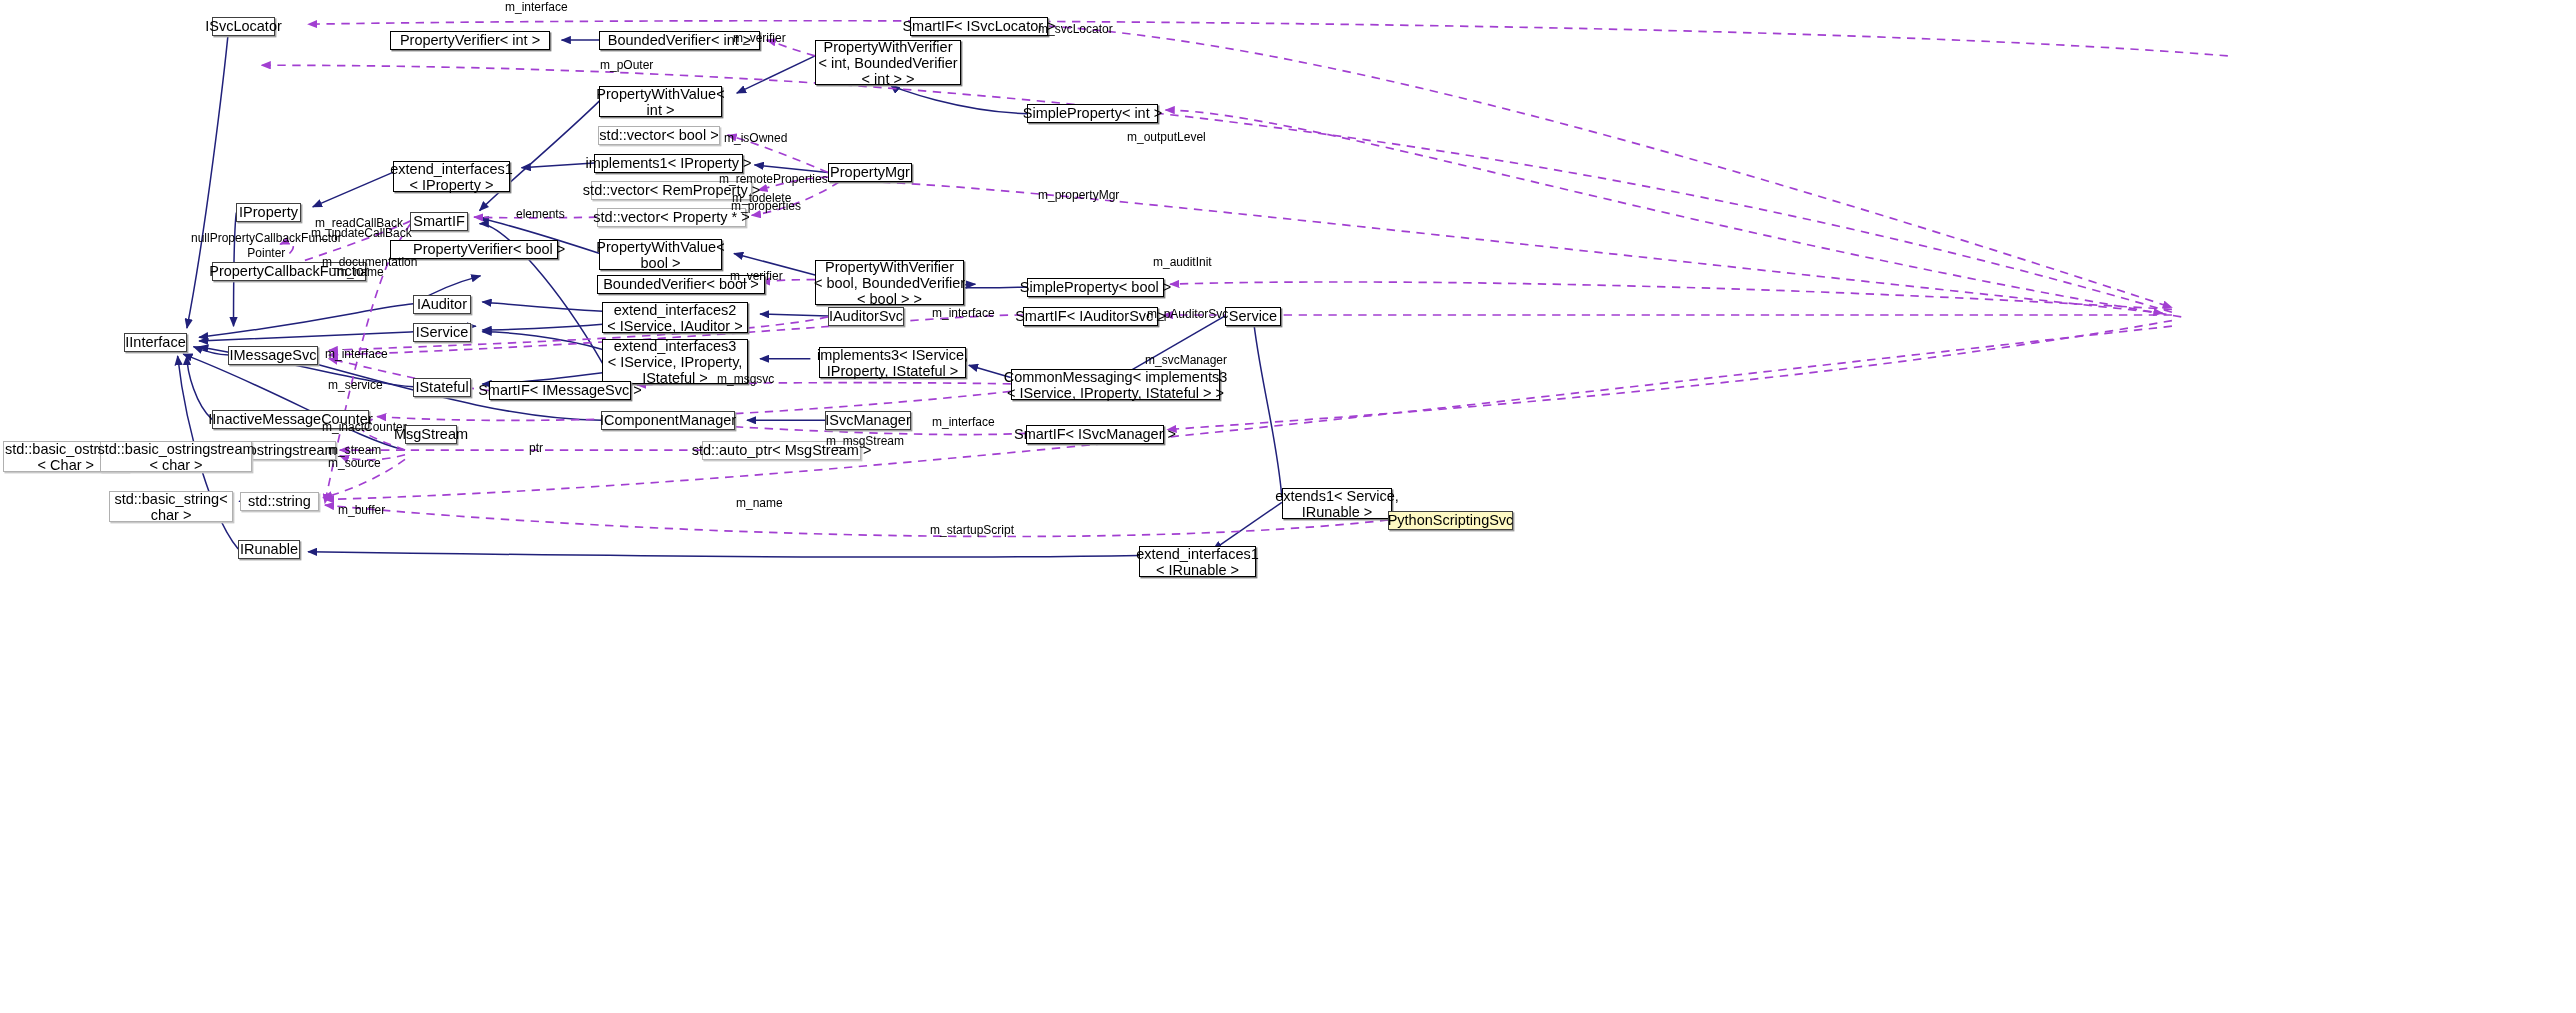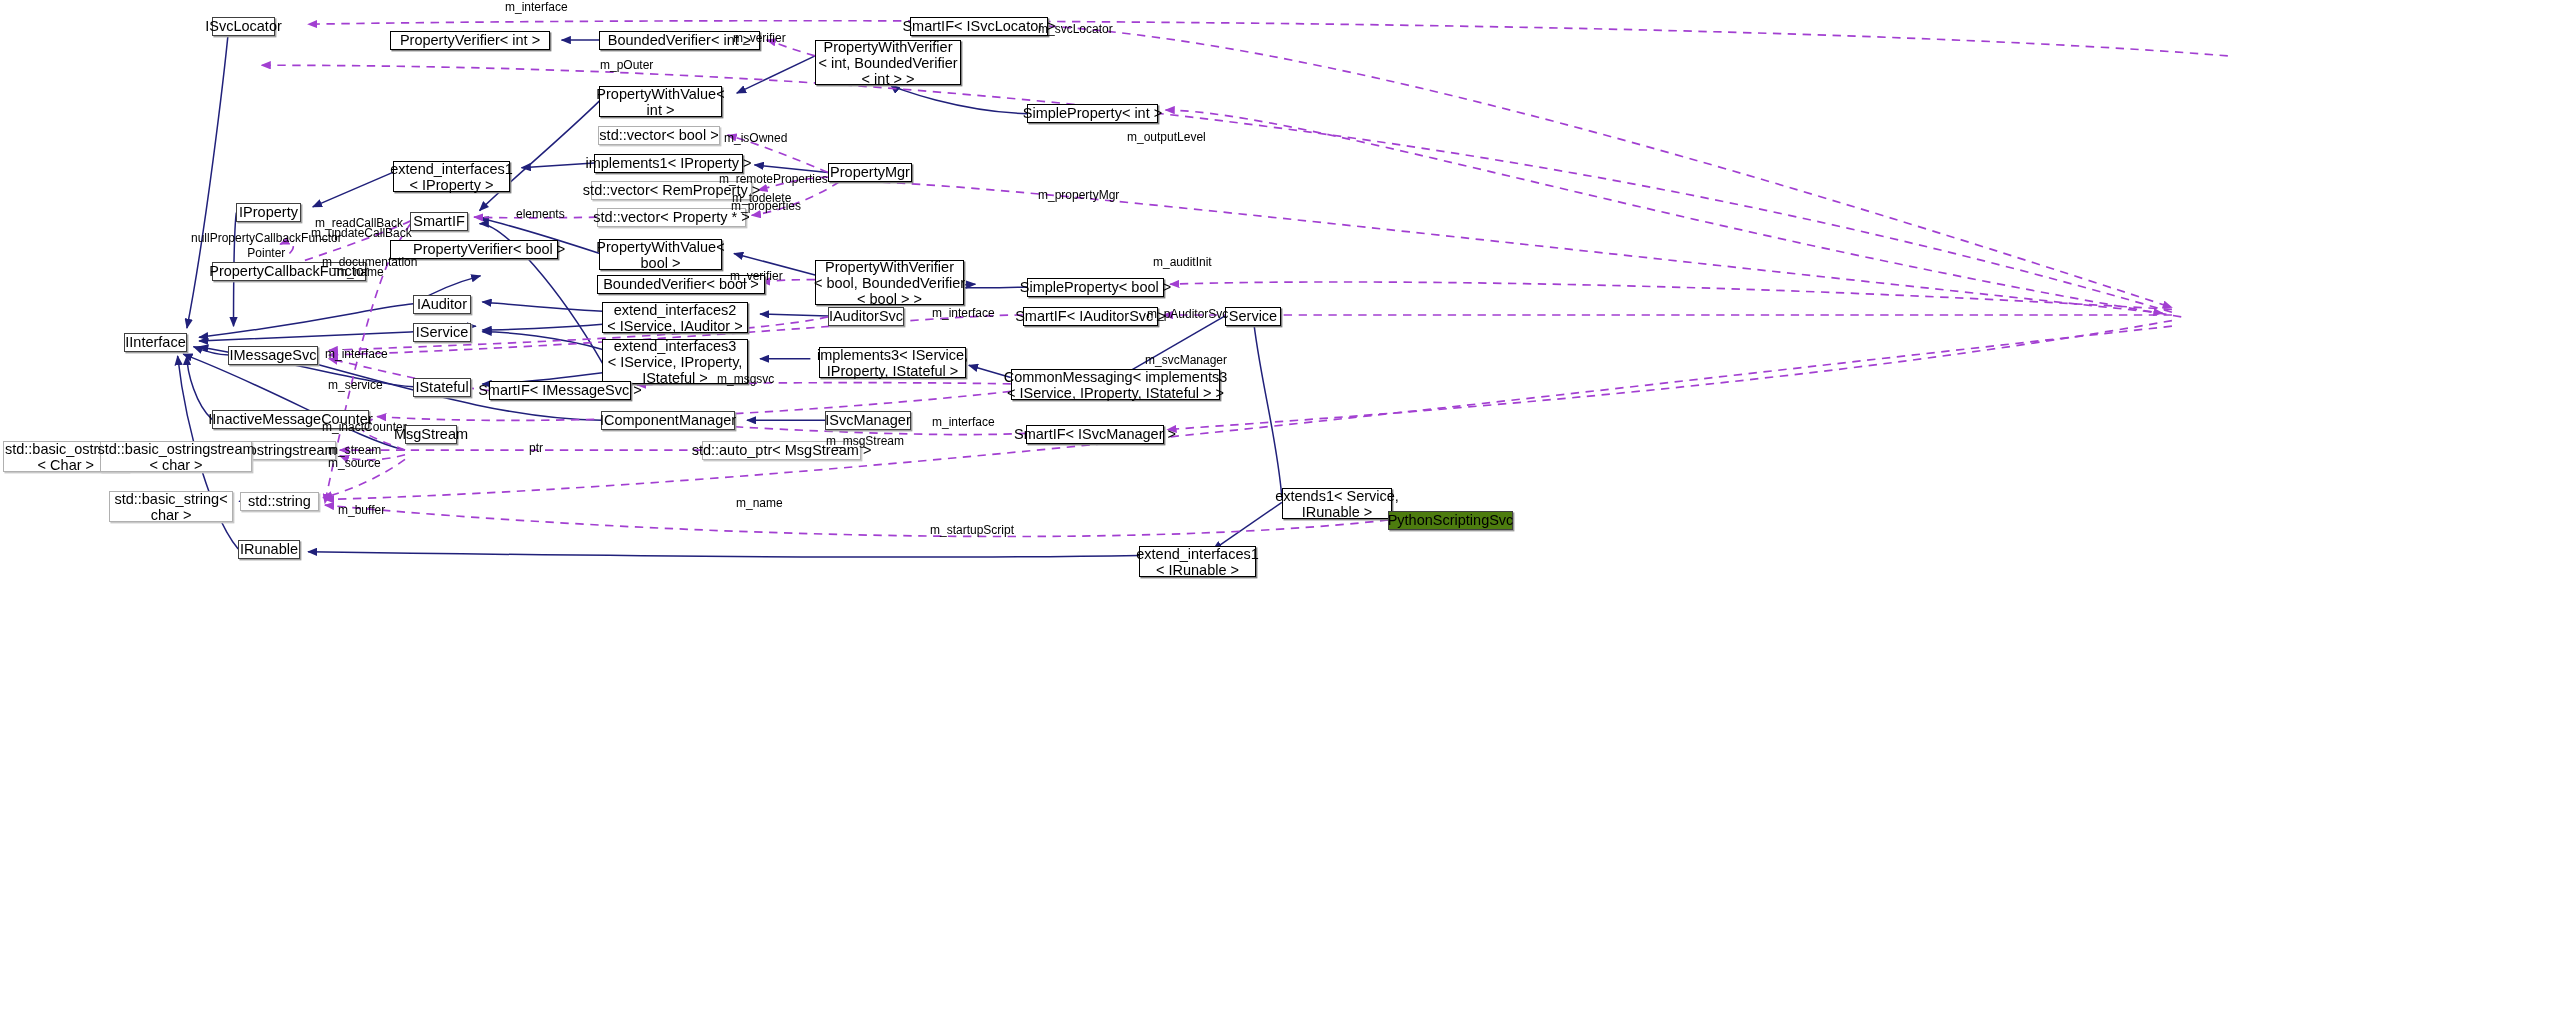--- a/index.html
+++ b/index.html
@@ -25,21 +25,21 @@
     color:#000000;
     background:#ffffff;
     white-space:pre;
     padding:0.9px 3.7px;
     letter-spacing:0px;
   }
   
   .n-solid{border:0.9px solid #000000; box-shadow:1.4px 1.4px 0 0 #808080;}
   .n-thick{border:1.9px solid #404040; box-shadow:1.4px 1.4px 0 0 #a0a0a0;}
   .n-grey{border:0.9px solid #b0b0b0; box-shadow:1.4px 1.4px 0 0 #c8c8c8;}
-  .n-filled{border:0.9px solid #404040; background:#4d7c0f; box-shadow:1.4px 1.4px 0 0 #9a9a9a;}
+  .n-filled{border:0.9px solid #404040; background:#fef9c3; box-shadow:1.4px 1.4px 0 0 #9a9a9a;}
   .edge-label{
     position:absolute;
     font-size:12px;
     color:#000000;
     white-space:pre;
     text-align:center;
     line-height:15px;
     background:transparent;
   }
 </style>

